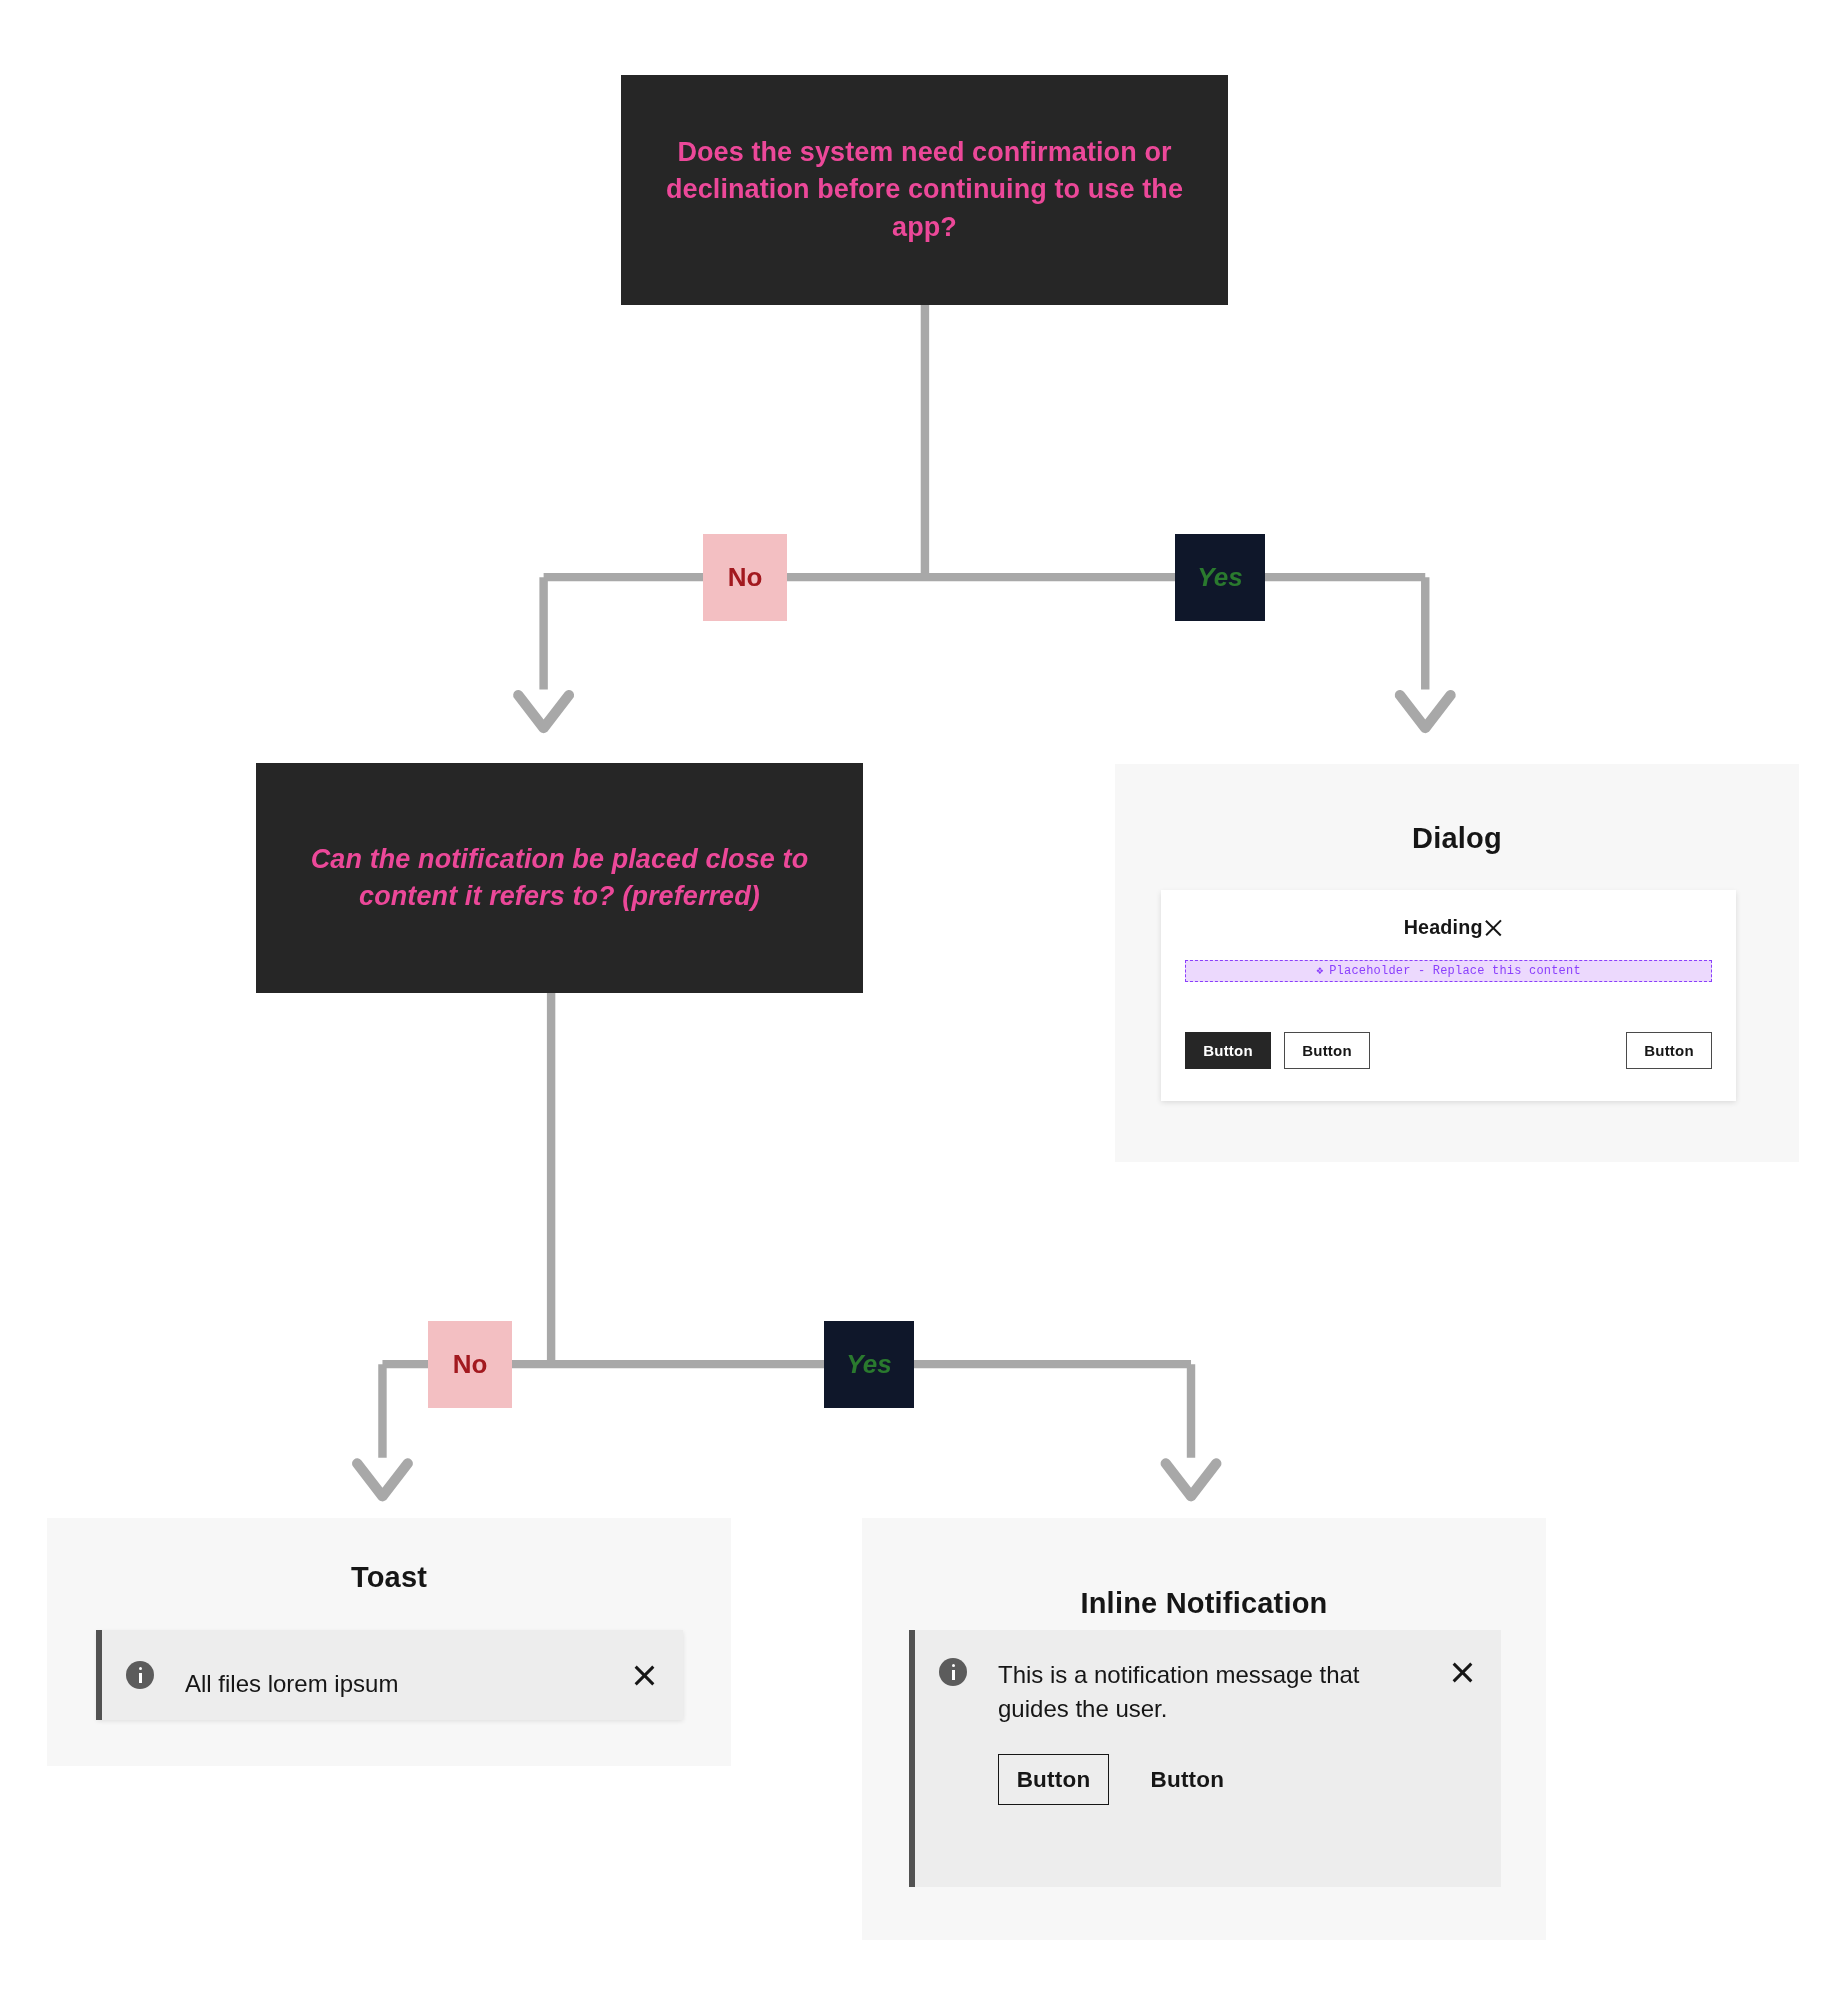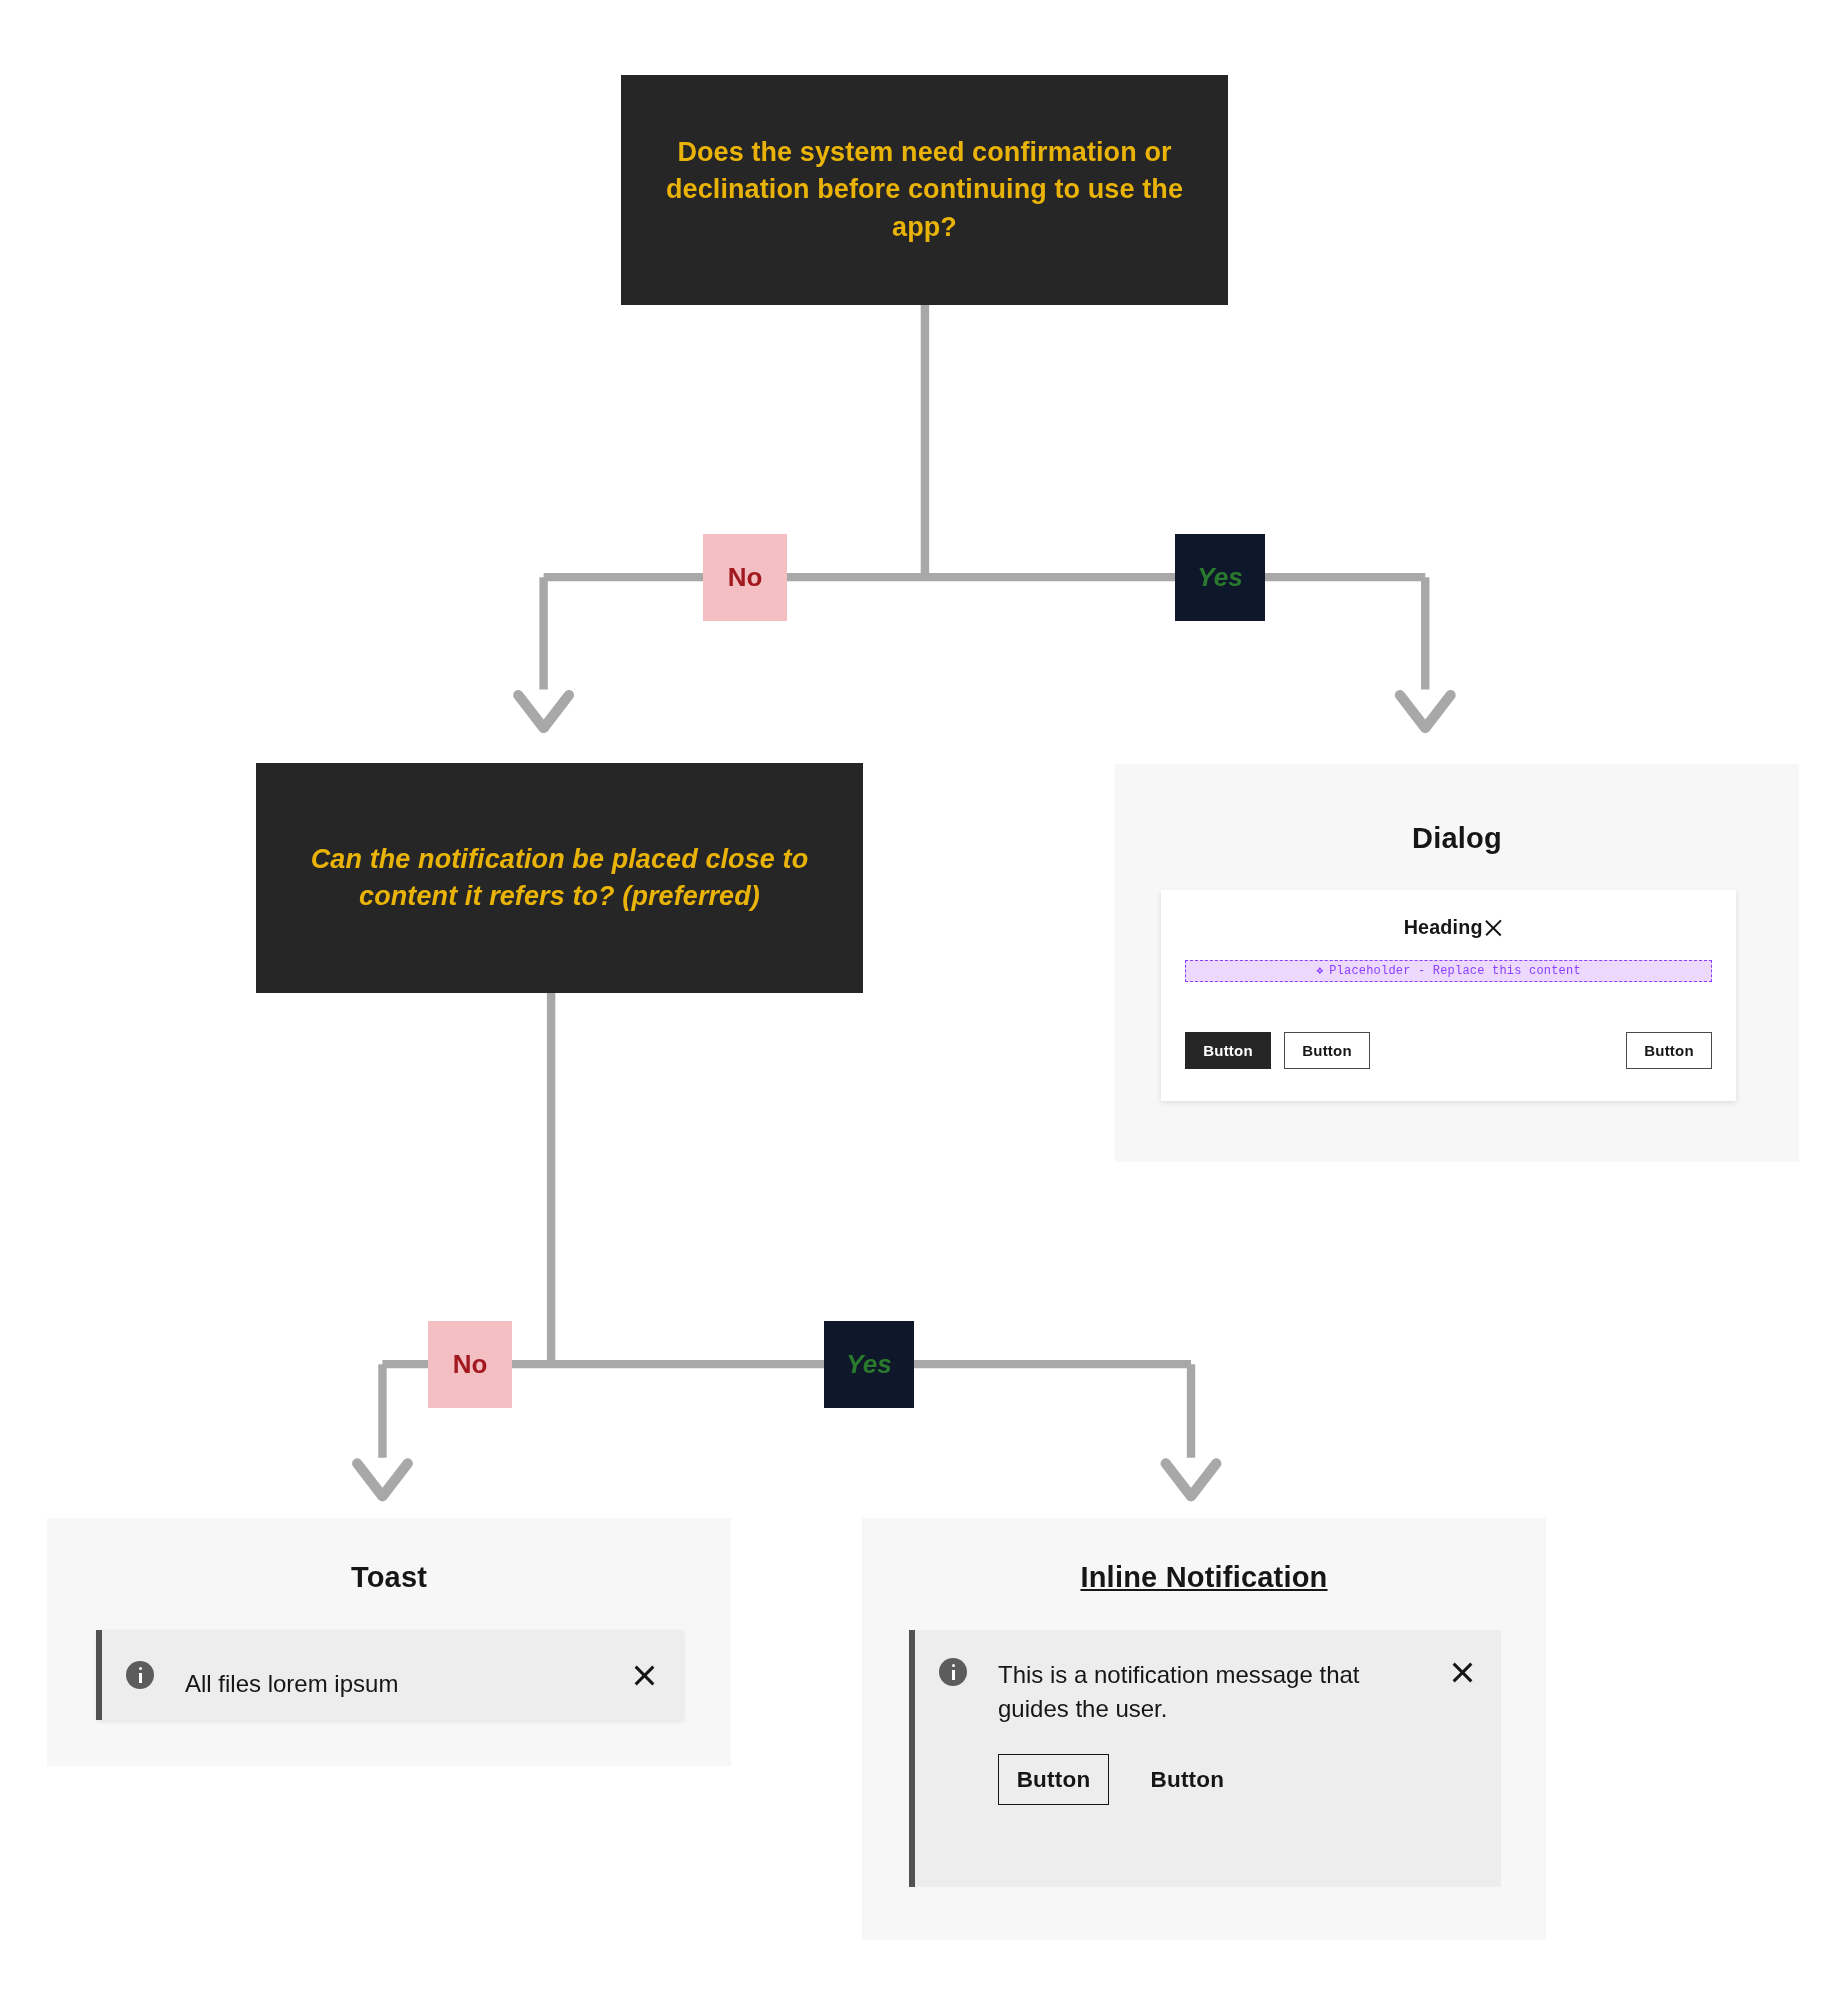--- a/index.html
+++ b/index.html
@@ -21,21 +21,21 @@
     left: 0; top: 0;
     width: 1848px;
     height: 2005px;
     pointer-events: none;
   }
 
   
   .decision {
     position: absolute;
     background: #262626;
-    color: #eab308;
+    color: #ec4899;
     display: flex;
     align-items: center;
     justify-content: center;
     text-align: center;
     font-weight: bold;
     line-height: 1.38;
     padding: 17px 32px;
     letter-spacing: 0.1px;
   }
   #decision-1 { left: 621px; top: 75px; width: 607px; height: 230px; font-size: 27px; }
@@ -215,21 +215,21 @@
     position: absolute;
     left: 0; top: 11.2px;
     width: 25px; height: 3px;
     background: #161616;
   }
   .x-close::before { transform: rotate(45deg); }
   .x-close::after  { transform: rotate(-45deg); }
 
   
   #panel-inline { left: 862px; top: 1518px; width: 684px; height: 422px; }
-  #panel-inline .panel-title { margin-top: 43px; text-decoration: underline; }
+  #panel-inline .panel-title { margin-top: 69px; }
 
   .inline-card {
     position: absolute;
     left: 47px;
     top: 112px;
     width: 592px;
     height: 257px;
     background: #ededed;
     border-left: 6.6px solid #525252;
     padding: 28px 26px 0 24px;

